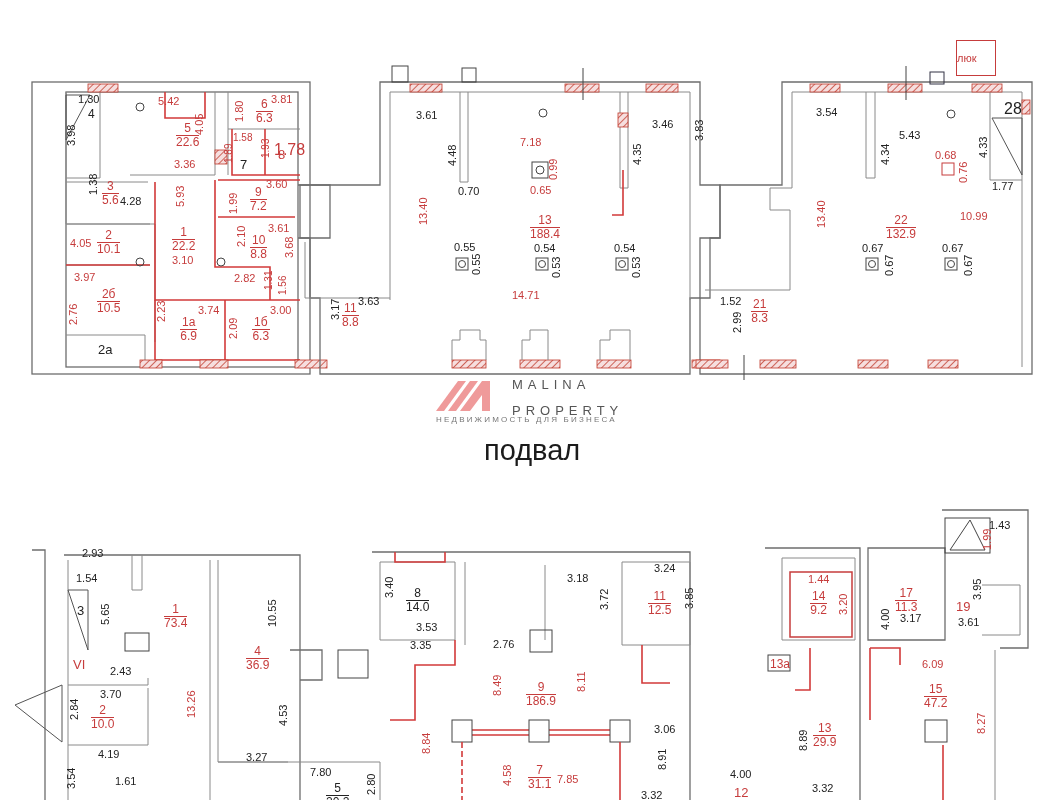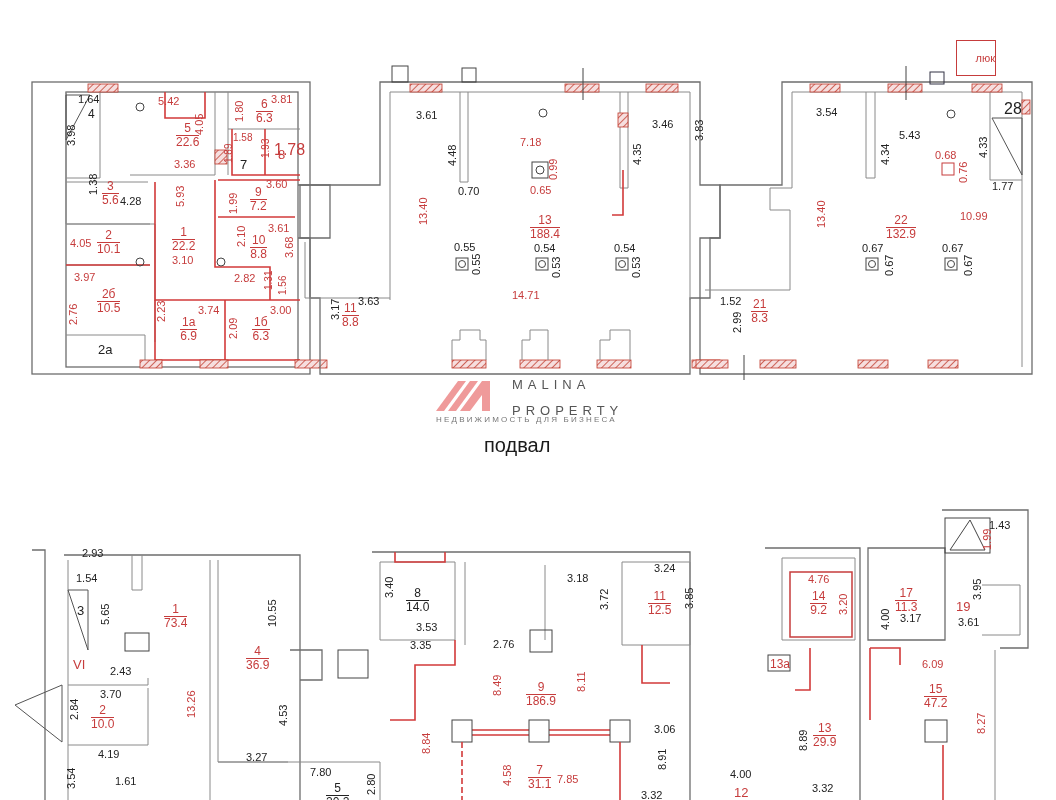--- a/index.html
+++ b/index.html
@@ -15,22 +15,22 @@
   .room { position:absolute; text-align:center; color:#c63c3c; font-size:12px; line-height:1.05; }
   .room .num { display:block; border-bottom:1px solid #c63c3c; padding:0 2px; }
   .room .area { display:block; }
   .room.black { color:#222; }
   .room.black .num { border-color:#222; }
   .logo { position:absolute; left:436px; top:375px; width:190px; height:50px; }
   .logo-mark { position:absolute; left:0; top:2px; width:64px; height:34px; }
   .logo-l1 { position:absolute; left:76px; top:2px; font-size:13px; letter-spacing:5px; color:#555; }
   .logo-l2 { position:absolute; left:76px; top:28px; font-size:13px; letter-spacing:5px; color:#555; }
   .logo-tag { position:absolute; left:0; top:40px; font-size:8px; letter-spacing:2.2px; color:#777;text-align:right; }
-  .floor-title { position:absolute; left:484px; top:434px; font-size:20px; color:#1b1b1b; }
-  .hatch-note { position:absolute; left:956px; top:40px; width:38px; height:34px; border:1.5px solid #c63c3c; color:#c63c3c; font-size:11px; text-align:right; line-height:34px; }
+  .floor-title { position:absolute; left:484px; top:434px; font-size:29px; color:#1b1b1b; }
+  .hatch-note { position:absolute; left:956px; top:40px; width:38px; height:34px; border:1.5px solid #c63c3c; color:#c63c3c; font-size:11px; text-align:left; line-height:34px; }
 </style>
 </head>
 <body>
 
 <svg width="1056" height="800" viewBox="0 0 1056 800">
   <defs>
     <pattern id="hatchpat" width="5" height="5" patternUnits="userSpaceOnUse" patternTransform="rotate(45)">
       <rect width="5" height="5" fill="#f6dede"></rect>
       <line x1="0" y1="0" x2="0" y2="5" stroke="#c0392b" stroke-width="1.5"></line>
     </pattern>
@@ -254,21 +254,21 @@
 <div class="room" style="left:751px;top:298px">
     <span class="num">21</span>
     <span class="area">8.3</span>
   </div>
 <div class="room" style="left:886px;top:214px">
     <span class="num">22</span>
     <span class="area">132.9</span>
   </div>
 <div class="lbl" style="left:1004px;top:101px;font-size:16px">28</div>
 
-<div class="lbl" style="left:78px;top:94px">1.64</div>
+<div class="lbl" style="left:78px;top:94px">1.30</div>
 <div class="lbl v" style="left:66px;top:146px">3.98</div>
 <div class="lbl red" style="left:158px;top:96px">5.42</div>
 <div class="lbl red v" style="left:194px;top:135px">4.05</div>
 <div class="lbl red v" style="left:234px;top:122px">1.80</div>
 <div class="lbl red" style="left:271px;top:94px">3.81</div>
 <div class="lbl red" style="left:233px;top:133px;font-size:10px">1.58</div>
 <div class="lbl red" style="left:274px;top:142px;font-size:16px">1.78</div>
 <div class="lbl red v" style="left:224px;top:163px;font-size:10px">1.89</div>
 <div class="lbl red v" style="left:261px;top:158px;font-size:10px">1.93</div>
 <div class="lbl red" style="left:174px;top:159px">3.36</div>
@@ -404,21 +404,21 @@
 <div class="lbl" style="left:654px;top:563px">3.24</div>
 <div class="lbl v" style="left:684px;top:609px">3.85</div>
 <div class="lbl red v" style="left:492px;top:696px">8.49</div>
 <div class="lbl red v" style="left:576px;top:692px">8.11</div>
 <div class="lbl red v" style="left:421px;top:754px">8.84</div>
 <div class="lbl red v" style="left:502px;top:786px">4.58</div>
 <div class="lbl red" style="left:557px;top:774px">7.85</div>
 <div class="lbl" style="left:654px;top:724px">3.06</div>
 <div class="lbl v" style="left:657px;top:770px">8.91</div>
 <div class="lbl" style="left:641px;top:790px">3.32</div>
-<div class="lbl red" style="left:808px;top:574px">4.76</div>
+<div class="lbl red" style="left:808px;top:574px">1.44</div>
 <div class="lbl red v" style="left:838px;top:615px">3.20</div>
 <div class="lbl v" style="left:880px;top:630px">4.00</div>
 <div class="lbl" style="left:900px;top:613px">3.17</div>
 <div class="lbl" style="left:989px;top:520px">1.43</div>
 <div class="lbl red v" style="left:982px;top:550px">1.99</div>
 <div class="lbl v" style="left:972px;top:600px">3.95</div>
 <div class="lbl" style="left:958px;top:617px">3.61</div>
 <div class="lbl red" style="left:922px;top:659px">6.09</div>
 <div class="lbl red v" style="left:976px;top:734px">8.27</div>
 <div class="lbl v" style="left:798px;top:751px">8.89</div>

